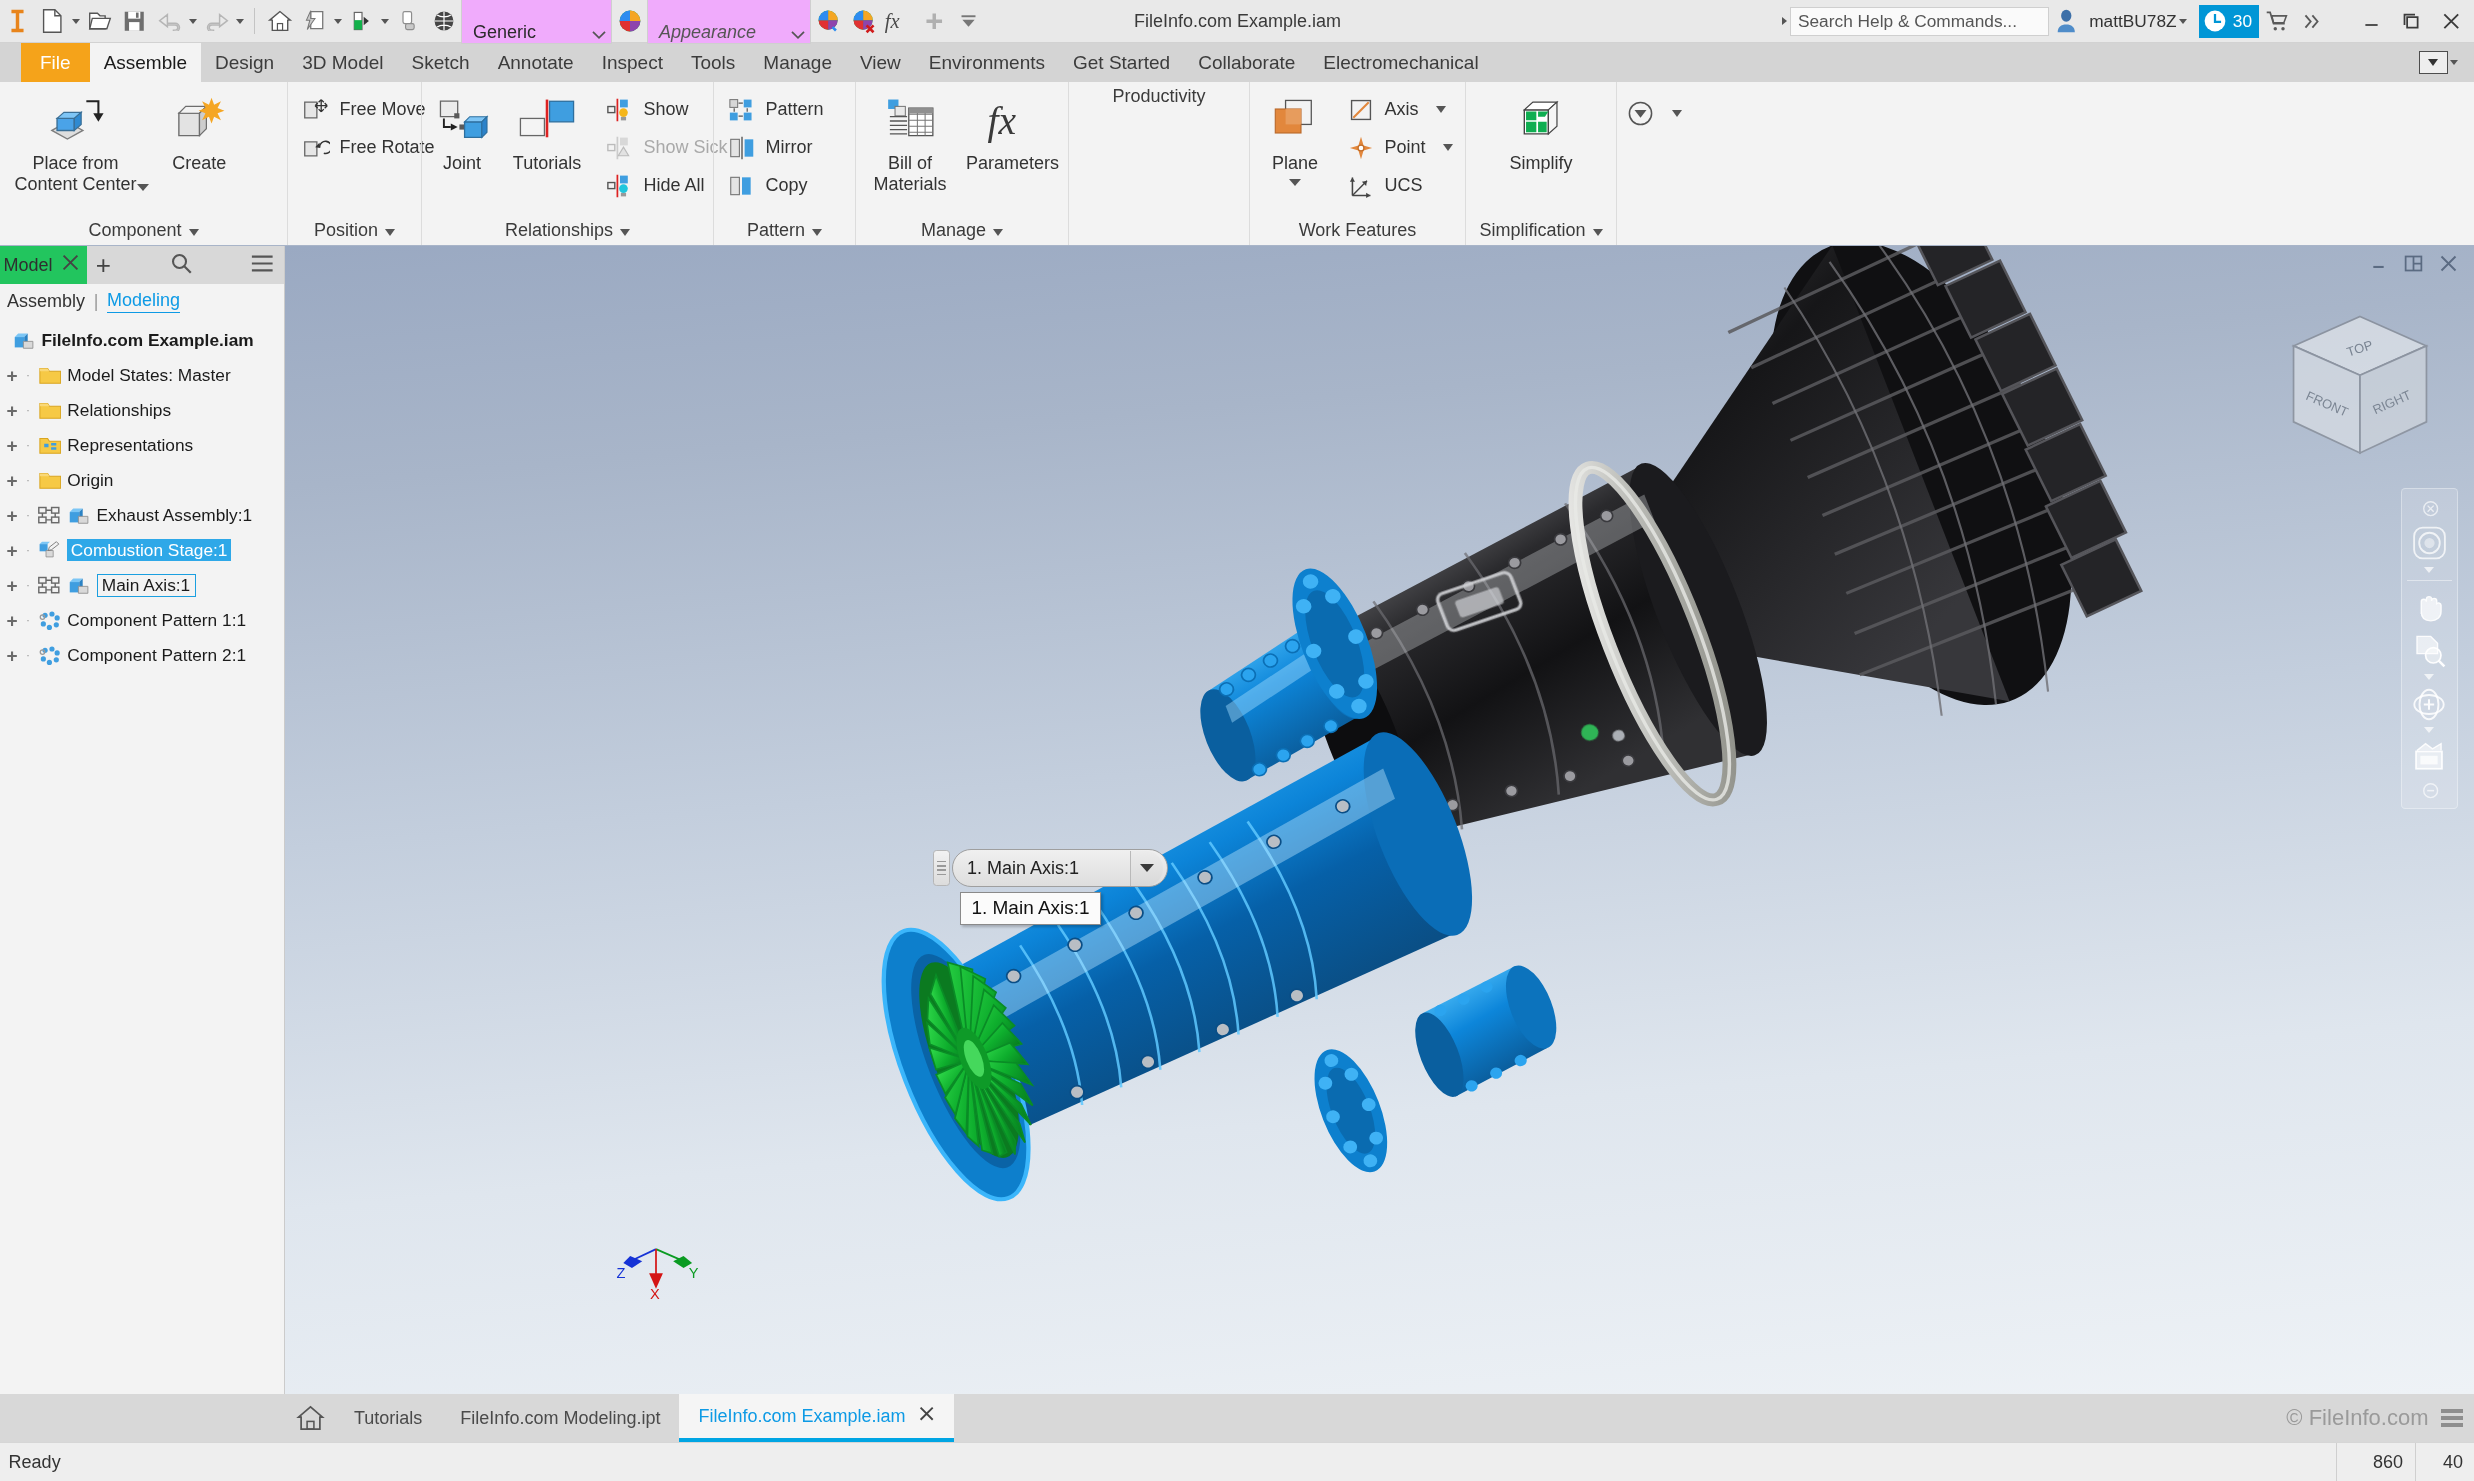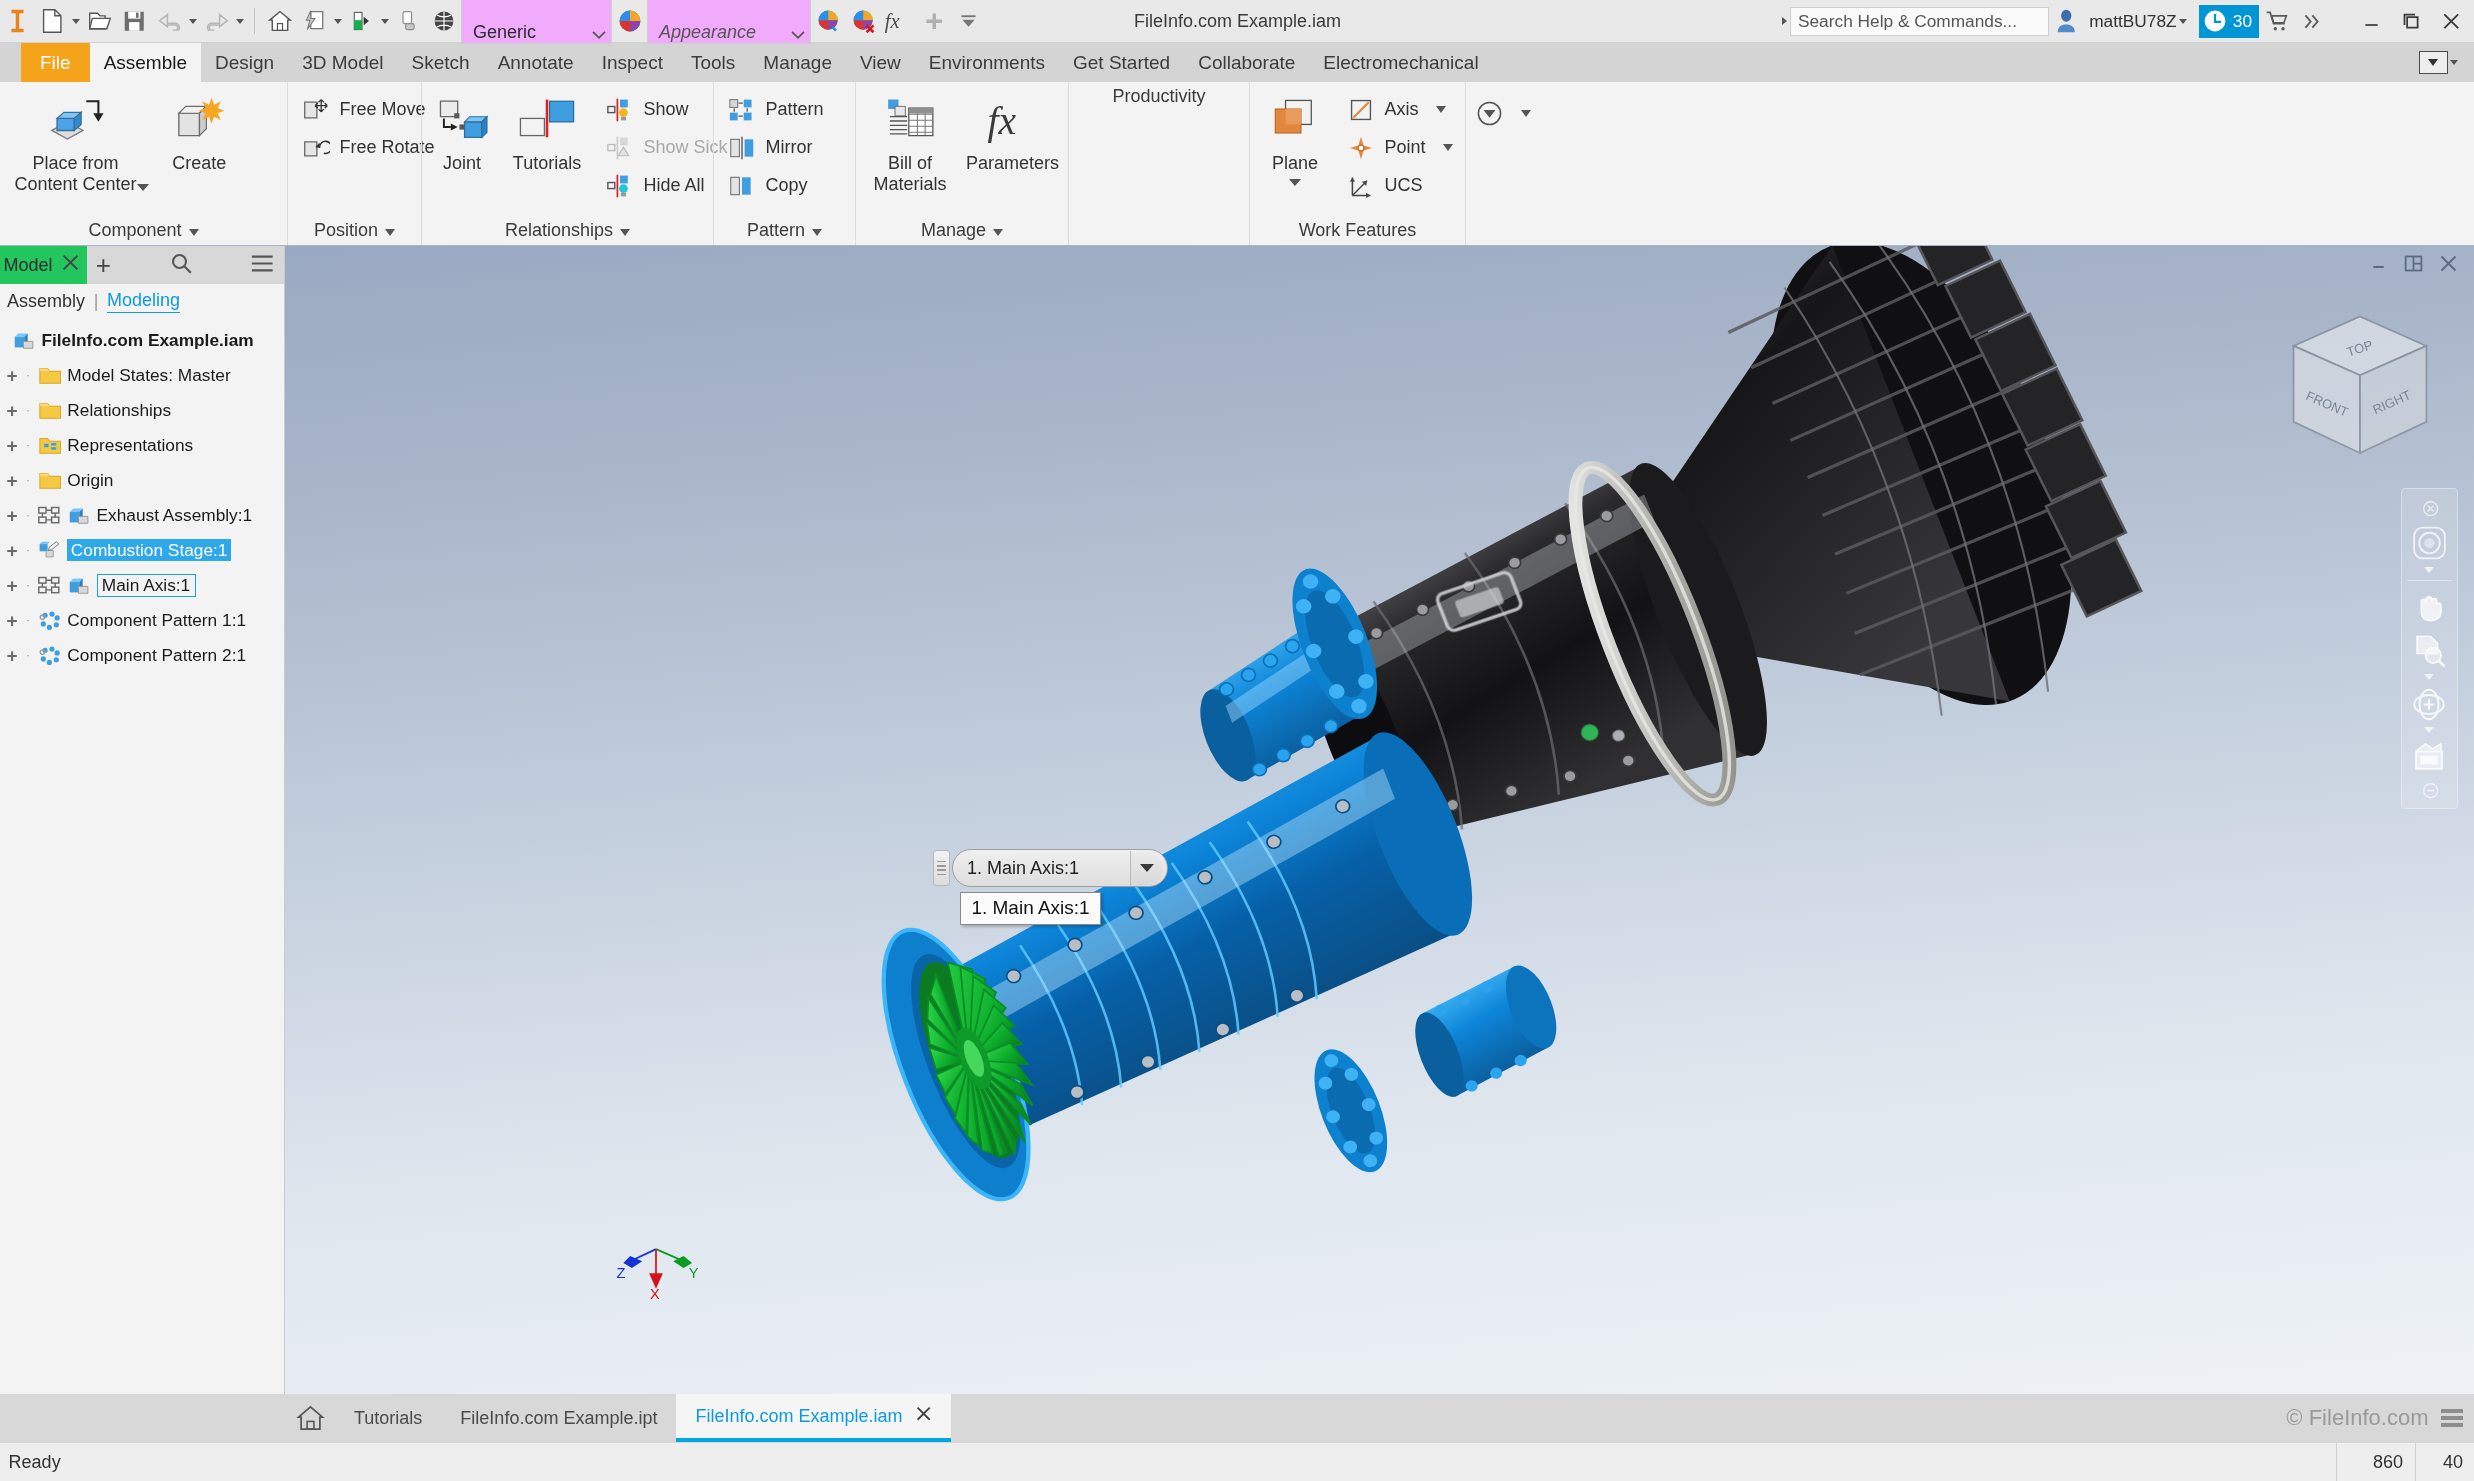--- a/index.html
+++ b/index.html
@@ -684,20 +684,40 @@
             </div>
             <div class="tx">UCS</div>
           </div>
         </div>
       </div>
       <div class="rpanel-title">
         <span>Work Features</span>
       </div>
     </div>
 
+    <div class="rpanel" style="width:151px;">
+      <div class="rpanel-body" style="justify-content:center;">
+        <div class="bigbtn">
+          <div class="ic">
+            <svg width="55" height="50" viewBox="0 0 64 58">
+                <path d="M12 16h28v28H12z" fill="#fff" stroke="#444" stroke-width="1.6"></path>
+                <path d="M12 16l10-9h28l-10 9z" fill="#fff" stroke="#444" stroke-width="1.4"></path>
+                <path d="M40 16l10-9v28l-10 9z" fill="#f5f5f5" stroke="#444" stroke-width="1.4"></path>
+                <path d="M14 18h12v10H14zM28 30h10v12H28zM14 30h12v12H14z" fill="#0fae51"></path>
+                <path d="M28 18h12l-4 6h-8z" fill="#0fae51"></path>
+              </svg>
+          </div>
+          <div class="tx">Simplify</div>
+        </div>
+      </div>
+      <div class="rpanel-title">
+        <span>Simplification</span>
+        <span class="dd"></span>
+      </div>
+    </div>
 
     <div class="rpanel" style="width:104px;">
       <div class="rpanel-body" style="padding-top:12px;">
         <div class="smallbtn">
           <div class="ic">
             <svg width="29" height="29" viewBox="0 0 34 34">
                 <circle cx="17" cy="17" r="13" fill="none" stroke="#555" stroke-width="1.8"></circle>
                 <path d="M10 13h14l-7 9z" fill="#555"></path>
               </svg>
           </div>
@@ -1254,21 +1274,21 @@
       <svg width="29" height="28" viewBox="0 0 34 32">
           <path d="M17 3L3 15h3v14h22V15h3z" fill="none" stroke="#555" stroke-width="2"></path>
           <rect x="13" y="20" width="8" height="9" fill="none" stroke="#555" stroke-width="1.8"></rect>
         </svg>
     </div>
     <div id="doc-tabs-container" style="display:flex;align-items:stretch;">
         <div class="dtab">
           <span>Tutorials</span>
         </div>
         <div class="dtab">
-          <span>FileInfo.com Example.ipt</span>
+          <span>FileInfo.com Modeling.ipt</span>
         </div>
         <div class="dtab active">
           <span>FileInfo.com Example.iam</span>
           <span class="x"><svg width="17.3" height="17.3" viewBox="0 0 20 20">
               <path d="M3 3l14 14M17 3L3 17" stroke="#444" stroke-width="2.2"></path>
             </svg></span>
         </div>
       </div>
     <div class="doctabs-right">
       <span>© FileInfo.com</span>

